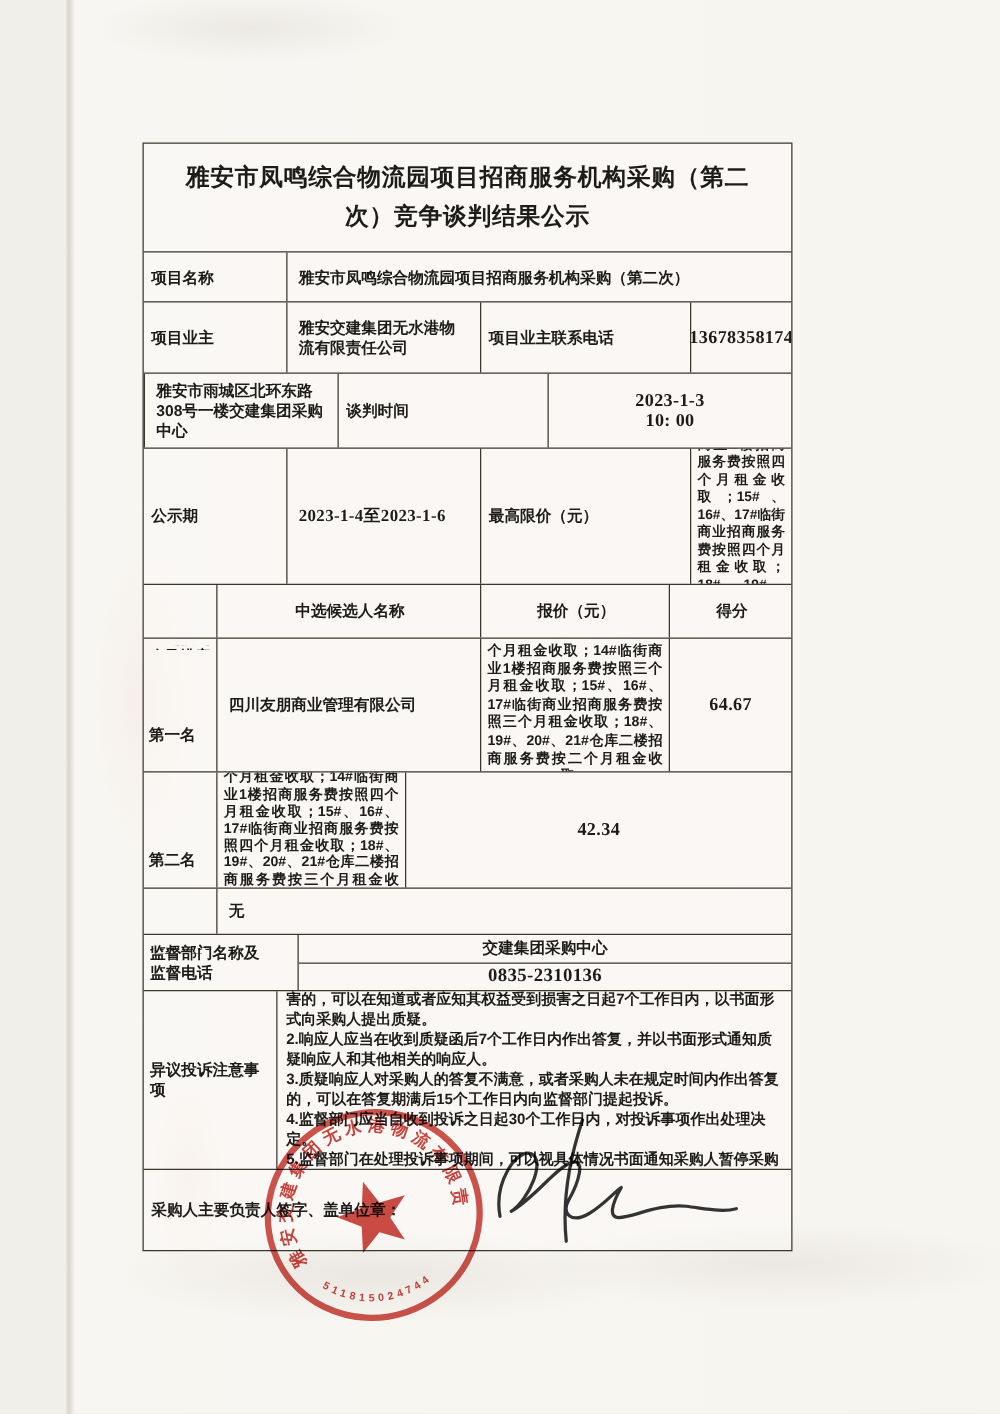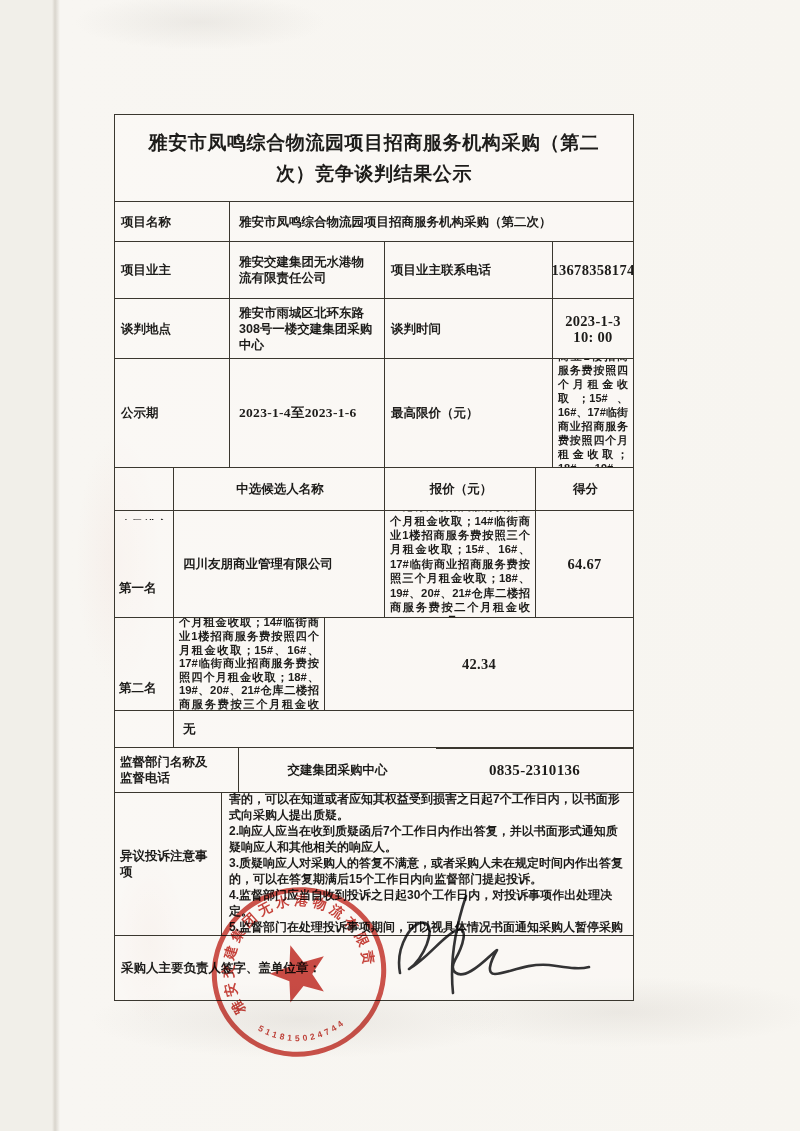--- a/index.html
+++ b/index.html
@@ -29,21 +29,21 @@
   .wD1{width:106px;flex:none;}  
   .lab{padding:2px 4px 2px 6px;font-weight:bold;font-size:12.5px;line-height:16px;}
   .val{padding:2px 9px;font-weight:bold;font-size:12.5px;line-height:16px;}
   .center{justify-content:center;text-align:center;}
   .num{font-family:"Liberation Serif","DejaVu Serif",serif;font-weight:600;font-size:14.5px;letter-spacing:.3px;}
   .pre{white-space:pre-line;}
   .blocktxt{display:block;width:100%;font-weight:bold;font-size:11px;line-height:13.9px;text-align:justify;text-align-last:center;padding:3px 5px;box-sizing:border-box;}
   .title-row{height:86px;}
   .title{width:100%;display:flex;align-items:center;justify-content:center;text-align:center;
          font-size:19px;font-weight:bold;line-height:31px;padding:0 28px;letter-spacing:.6px;}
-  .subcol{flex-direction:row;align-items:stretch;padding:0;margin-left:17px;}
+  .subcol{flex-direction:column;align-items:stretch;padding:0;margin-left:17px;}
   .subrow{flex:1;display:flex;align-items:center;justify-content:center;font-weight:bold;font-size:12.5px;}
   .subrow + .subrow{border-top:1.5px solid #3a372f;}
   .noticebody{display:block;width:100%;font-weight:bold;font-size:12px;line-height:15.9px;padding:4px 8px 4px 7px;box-sizing:border-box;}
   .noticebody div{margin:0;}
   .stamp{position:absolute;left:205px;top:880px;width:188px;height:184px;mix-blend-mode:multiply;opacity:.92;pointer-events:none;}
   .signature{position:absolute;left:378px;top:893px;width:230px;height:115px;mix-blend-mode:multiply;opacity:.88;pointer-events:none;}
 </style>
 </head>
 <body>
 
@@ -61,21 +61,20 @@
     </div>
 
     <div class="row" style="height:57px">
       <div class="c nb wA1 lab">项目业主</div>
       <div class="c wA2 val">雅安交建集团无水港物流有限责任公司</div>
       <div class="c wA3 lab">项目业主联系电话</div>
       <div class="c fx val center num">13678358174</div>
     </div>
 
     <div class="row" style="height:60px">
-      <div class="c nb wA1 lab">谈判地点</div>
       <div class="c wA2 val">雅安市雨城区北环东路308号一楼交建集团采购中心</div>
       <div class="c wA3 lab">谈判时间</div>
       <div class="c fx val center num pre">2023-1-3
 10: 00</div>
     </div>
 
     <div class="row" style="height:109px">
       <div class="c nb wA1 lab">公示期</div>
       <div class="c wA2 val num" style="font-size:13.5px">2023-1-4至2023-1-6</div>
       <div class="c wA3 lab">最高限价（元）</div>

